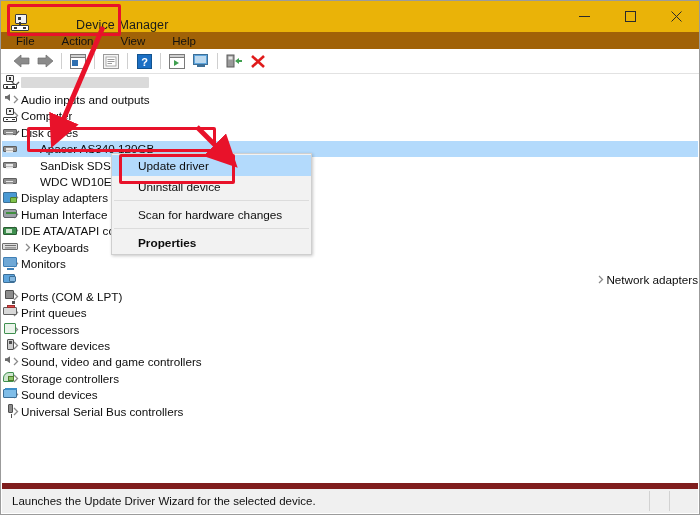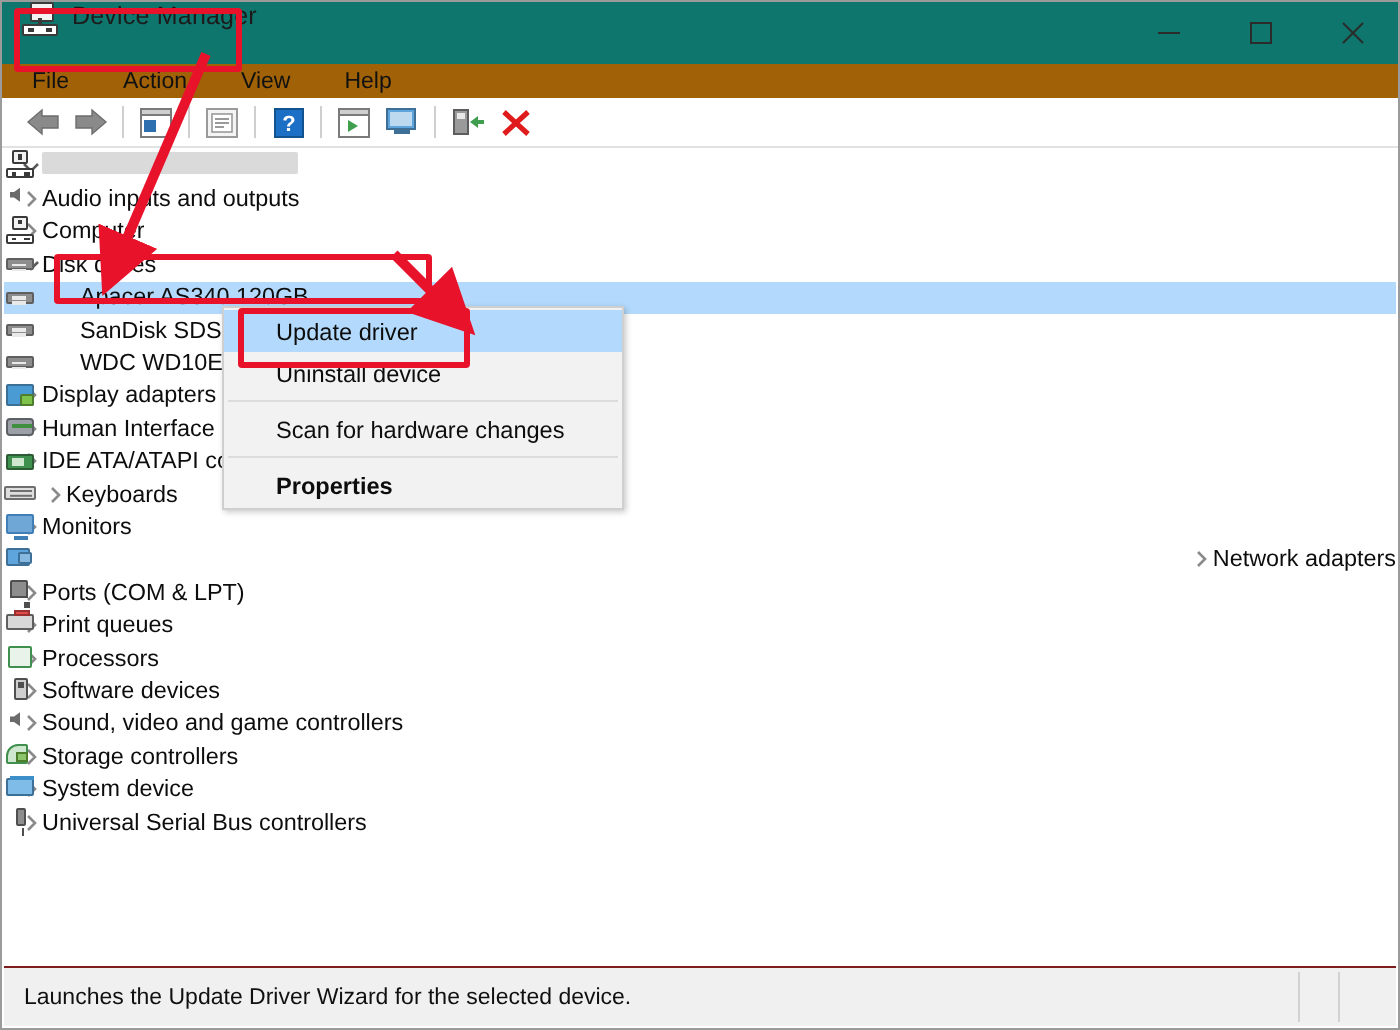--- a/index.html
+++ b/index.html
@@ -13,23 +13,24 @@
     position:relative;width:700px;height:515px;
     background:#ffffff;
     border:1px solid #9b9b9b;
     box-sizing:border-box;
     overflow:hidden;
   }
 
   
   .titlebar{
     position:absolute;left:0;top:0;width:100%;height:31px;
-    background:#0f766e;
-    display:flex;align-items:flex-start;
+    background:#eab308;
+    display:flex;align-items:flex-end;
     box-sizing:border-box;
+    gap:40px;
   }
   .title-icon{
     width:18px;height:18px;margin-left:10px;margin-right:7px;
     position:relative;flex:0 0 auto;
   }
   .title-icon .mon{
     position:absolute;left:4px;top:0px;width:10px;height:8px;
     background:#f2f2f2;border:1.4px solid #3a3a3a;border-radius:1px;
   }
   .title-icon .mon:after{
@@ -159,21 +160,21 @@
     height:21px;display:flex;align-items:center;padding-left:26px;
     font-size:11.8px;color:#0d0d0d;white-space:nowrap;
   }
   .ctx-item.sel{background:#b3dafc;}
   .ctx-item.bold{font-weight:bold;}
   .ctx-sep{height:1px;background:#dcdcdc;margin:3px 2px 3px 2px;}
 
   
   .statusbar{
     position:absolute;left:1px;right:1px;bottom:1px;height:30px;
-    background:#f0f0f0;border-top:1px solid #7f1d1d;
+    background:#f0f0f0;border-top:6px solid #7f1d1d;
     display:flex;align-items:center;box-sizing:border-box;
   }
   .status-text{font-size:11.5px;color:#101010;padding-left:10px;}
   .status-div{position:absolute;top:2px;bottom:2px;width:1px;background:#d2d2d2;}
 
   
   .anno{position:absolute;border:3px solid #e8122a;z-index:60;pointer-events:none;border-radius:2px;}
   .anno-svg{position:absolute;left:0;top:0;width:700px;height:515px;z-index:55;pointer-events:none;}
 </style>
 </head>
@@ -451,21 +452,21 @@
           <div class="ico i-storage"></div>
           <div class="lbl">Storage controllers</div>
         </div>
         <div class="row" style="padding-left: 8px;">
           <div class="chev">
             <svg width="9" height="9" viewBox="0 0 9 9">
               <path d="M3,1 L6.5,4.5 L3,8" fill="none" stroke="#8a8a8a" stroke-width="1.3"></path>
             </svg>
           </div>
           <div class="ico i-sys"></div>
-          <div class="lbl">System device</div>
+          <div class="lbl">Sound devices</div>
         </div>
         <div class="row" style="padding-left: 8px;">
           <div class="chev">
             <svg width="9" height="9" viewBox="0 0 9 9">
               <path d="M3,1 L6.5,4.5 L3,8" fill="none" stroke="#8a8a8a" stroke-width="1.3"></path>
             </svg>
           </div>
           <div class="ico i-usb"></div>
           <div class="lbl">Universal Serial Bus controllers</div>
         </div>

